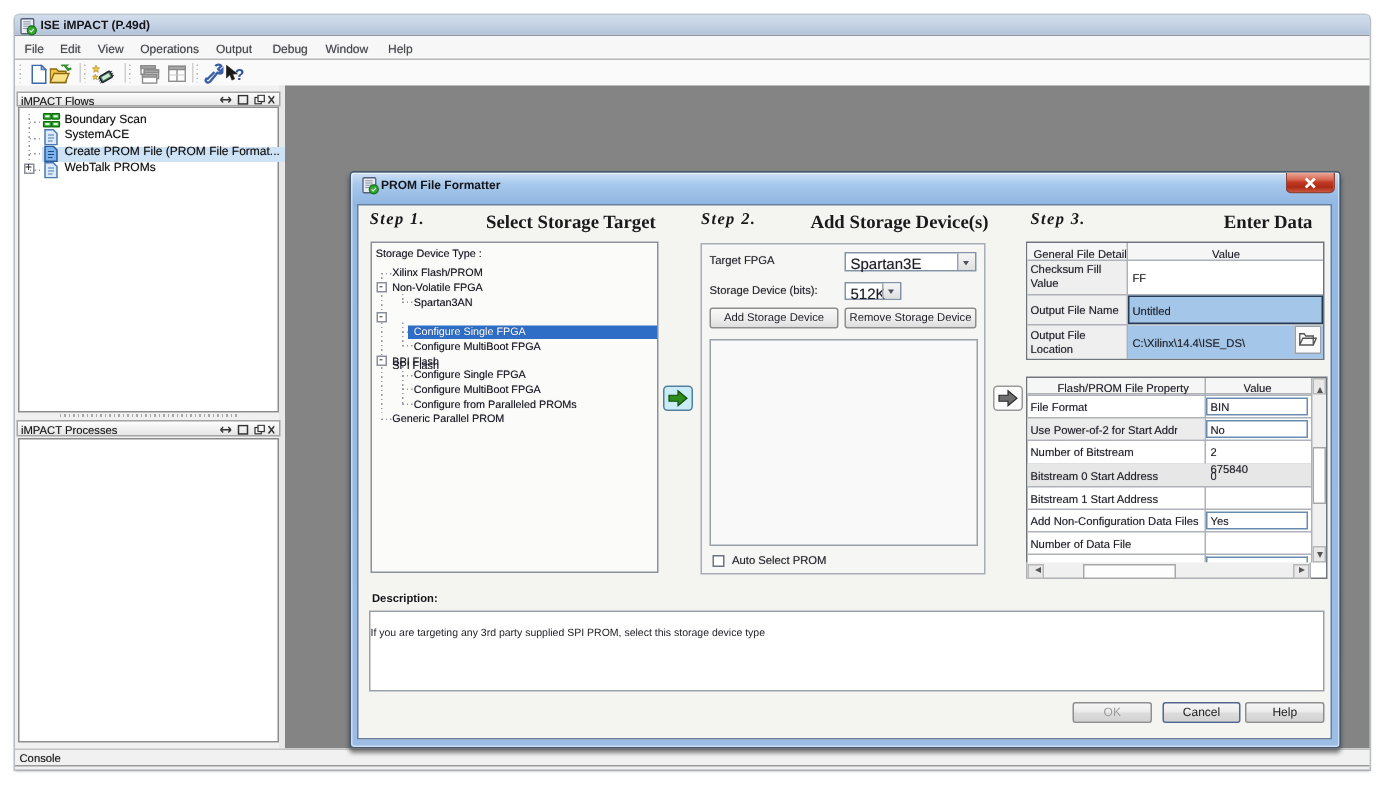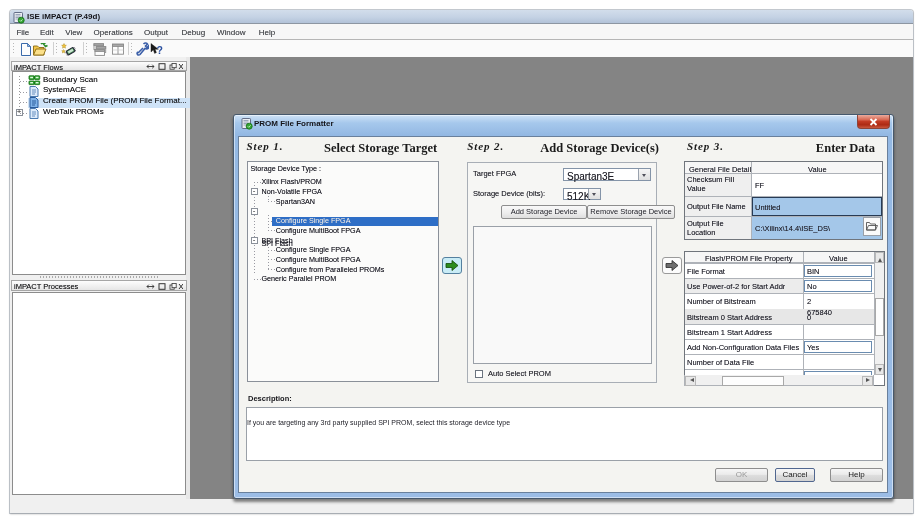--- a/index.html
+++ b/index.html
@@ -181,20 +181,23 @@
       <span class="pt">iMPACT Processes</span>
     <svg class="hicons" style="width:37px;height:7px;top:1.5px" viewBox="0 0 37 7">
         <path d="M1 3.5 h7 M1 3.5 l1.8-1.8 M1 3.5 l1.8 1.8 M8 3.5 l-1.8-1.8 M8 3.5 l-1.8 1.8" stroke="#333" fill="none" stroke-width="0.9"></path>
         <rect x="13" y="0.7" width="6" height="5.6" fill="none" stroke="#333" stroke-width="1"></rect>
         <rect x="24" y="2" width="4.2" height="4.2" fill="#f8f8f8" stroke="#333" stroke-width="0.8"></rect>
         <rect x="26" y="0.5" width="4.2" height="4.2" fill="#f8f8f8" stroke="#333" stroke-width="0.8"></rect>
         <path d="M33 1 l4 5 M37 1 l-4 5" stroke="#333" stroke-width="1"></path>
       </svg>
   </div>
   <div class="a pbox" style="top:282px;height:203px"></div>
+  <div class="a" id="console">
+      <span class="pt">Console</span>
+    </div>
 </div>
 
 <div class="a" id="dlg">
   <svg class="a" style="left:7px;top:2.5px" width="12" height="12" viewBox="0 0 12 12">
       <rect x="1" y="0.5" width="8.5" height="10" rx="0.8" fill="#e9edf3" stroke="#55607a" stroke-width="0.9"></rect>
       <path d="M2.5 2.5 h5 M2.5 4 h5 M2.5 5.5 h5 M2.5 7 h3" stroke="#8894ac" stroke-width="0.8"></path>
       <circle cx="8.2" cy="8.2" r="3" fill="#35a435" stroke="#137013" stroke-width="0.8"></circle>
       <path d="M6.8 8.3 l1 1 1.8-2" stroke="#e8ffe8" stroke-width="0.7" fill="none"></path>
     </svg>
   <div class="a" id="dlg-title" style="left:20px">PROM File Formatter</div>
@@ -251,22 +254,22 @@
 <div class="lbl" style="left:473px;top:169px;">Target FPGA</div>
 <div class="combo" style="left:563px;top:168px;width:88px;height:13px;">
     <span class="cv">Spartan3E</span>
     <span class="cb"></span>
   </div>
 <div class="lbl" style="left:473px;top:188.5px;">Storage Device (bits):</div>
 <div class="combo" style="left:563px;top:187.5px;width:38px;height:12px;">
     <span class="cv">512K</span>
     <span class="cb"></span>
   </div>
-<div class="btn" style="left:473px;top:205px;width:86px;height:14px;line-height:12px;margin-left:28px;">Add Storage Device</div>
-<div class="btn" style="left:563px;top:205px;width:88px;height:14px;line-height:12px;margin-left:24px;">Remove Storage Device</div>
+<div class="btn" style="left:473px;top:205px;width:86px;height:14px;line-height:12px;">Add Storage Device</div>
+<div class="btn" style="left:563px;top:205px;width:88px;height:14px;line-height:12px;">Remove Storage Device</div>
 <div class="a" style="left:473px;top:226px;width:179px;height:138px;background:#f9f9f9;border:1px solid #9aa0a8;"></div>
 <div class="a" style="left:475px;top:369.5px;width:8px;height:8px;background:#fff;border:1px solid #6a737e;"></div>
 <div class="lbl" style="left:488px;top:369px;">Auto Select PROM</div>
 
 <div class="a" style="left:662px;top:257px;width:20px;height:17px;background:#fcfcfc;border:1px solid #9a9a9a;border-radius:3px;"></div>
 <svg class="a" style="left:665px;top:259px" width="14" height="13" viewBox="0 0 14 13">
     <path d="M1 4.5 h6 v-3 l6 5 -6 5 v-3 h-6 z" fill="#6e6e6e" stroke="#2a2a2a" stroke-width="0.8"></path>
   </svg>
 
 <div class="a" id="t1" style="left:684px;top:161px;width:199px;height:79px;background:#fff;border:1px solid #70757c;"></div>
@@ -337,14 +340,14 @@
 <div class="a" style="left:688px;top:377.5px;border:2.5px solid transparent;border-right:4px solid #555;"></div>
 <div class="a" style="left:722px;top:375.5px;width:62px;height:10px;background:#fdfdfd;border:1px solid #a8a8a8;"></div>
 <div class="a" style="left:862px;top:375.5px;width:11px;height:10px;background:#e8e8e8;border:1px solid #b8b8b8;"></div>
 <div class="a" style="left:866px;top:377.5px;border:2.5px solid transparent;border-left:4px solid #555;"></div>
 
 <div class="a" style="left:248px;top:393.5px;font-size:7.5px;font-weight:700;color:#15151a;">Description:</div>
 <div class="a" style="left:246px;top:407px;width:637px;height:54px;background:#fff;border:1px solid #9aa0a8;"></div>
 <div class="a" style="left:247px;top:419px;font-size:7px;color:#1c1c24;">If you are targeting any 3rd party supplied SPI PROM, select this storage device type</div>
 
 <div class="wbtn" style="left:715px;top:468px;width:53px;color:#9a9a9a;">OK</div>
-<div class="wbtn" style="left:775px;top:468px;width:40px;border-color:#51678f;text-align:center;">Cancel</div>
+<div class="wbtn" style="left:775px;top:468px;width:52px;border-color:#51678f;text-align:center;">Cancel</div>
 <div class="wbtn" style="left:830px;top:468px;width:53px;">Help</div>
 
 </body></html>

